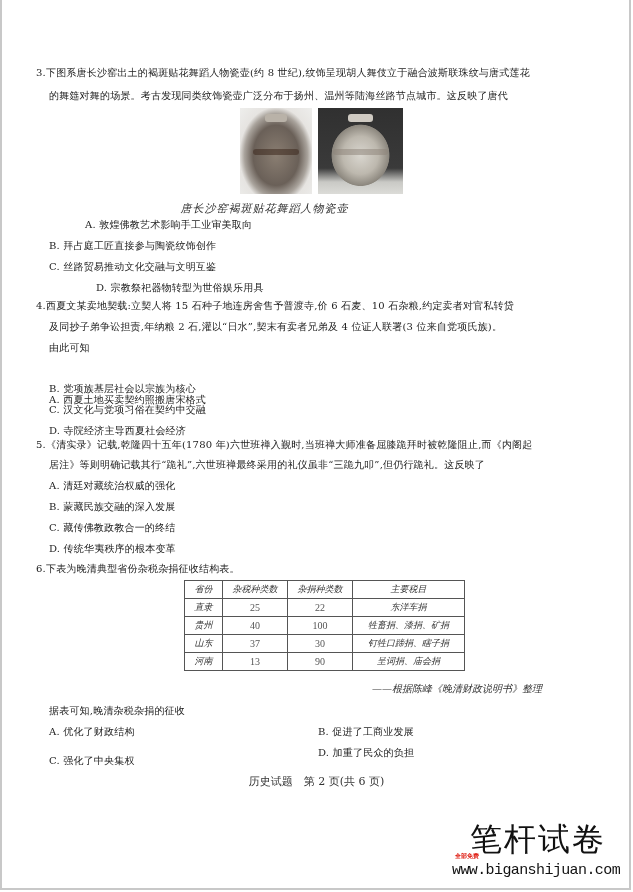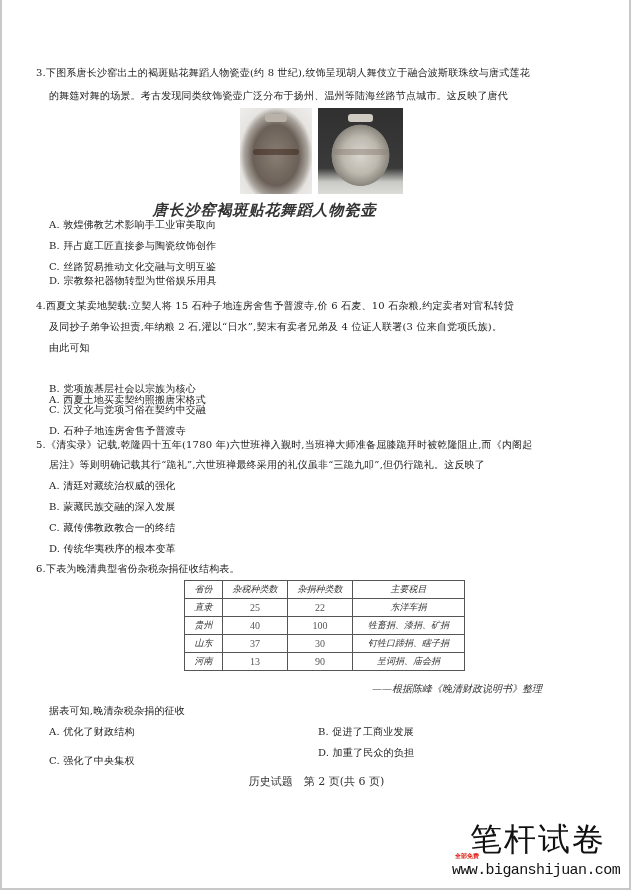--- a/index.html
+++ b/index.html
@@ -31,21 +31,21 @@
     left: 78px; width: 85px;
     background:
       radial-gradient(ellipse 42% 44% at 50% 55%, #d9d6cf 0%, #bdb8ae 50%, #8c877e 80%, rgba(0,0,0,0) 82%),
       linear-gradient(#303030, #3a3a3a 70%, #c9c9c5 86%, #dcdcd8 100%);
   }
   .vase-band { position: absolute; left: 18%; right: 18%; top: 48%; height: 6px; background: rgba(60,40,30,0.55); border-radius: 3px; }
   .vase-neck { position: absolute; left: 35%; width: 30%; top: 6px; height: 8px; background: #b9b2a8; border-radius: 3px; }
   .vase-neck.dark { background: #cfcac2; }
   .caption {
     position: absolute; left: 0; width: 529px; top: 201px; text-align: center;
-    font-size: 15px; font-style: italic; color: #333; letter-spacing: 1px; font-weight: bold;
+    font-size: 11px; font-style: italic; color: #333; letter-spacing: 1px;
   }
   table.tax {
     position: absolute; left: 184px; top: 580px; border-collapse: collapse;
     font-size: 9px; color: #333;
   }
   table.tax td, table.tax th {
     border: 1px solid #555; height: 17px; padding: 0; text-align: center; font-weight: normal;
   }
   table.tax th { font-style: italic; }
   .c1 { width: 37px; } .c2 { width: 64px; } .c3 { width: 64px; } .c4 { width: 111px; }
@@ -81,35 +81,35 @@
     <div class="vase-neck"></div>
     <div class="vase-band"></div>
   </div>
   <div class="photo photo-right">
     <div class="vase-neck dark"></div>
     <div class="vase-band" style="background:rgba(140,130,120,0.5);"></div>
   </div>
 </div>
 <div class="caption">唐长沙窑褐斑贴花舞蹈人物瓷壶</div>
 
-<div class="line opt" style="top:218px;">A. 敦煌佛教艺术影响手工业审美取向</div>
+<div class="line opt" style="top:218px;margin-left:36px;">A. 敦煌佛教艺术影响手工业审美取向</div>
 <div class="line opt" style="top:239px;">B. 拜占庭工匠直接参与陶瓷纹饰创作</div>
 <div class="line opt" style="top:260px;">C. 丝路贸易推动文化交融与文明互鉴</div>
-<div class="line opt" style="top:274px;">D. 宗教祭祀器物转型为世俗娱乐用具</div>
+<div class="line opt" style="top:281px;margin-left:47px;">D. 宗教祭祀器物转型为世俗娱乐用具</div>
 
 <div class="line q" style="top:299px;">
   <span>4.</span><span>西夏文某卖地契载:立契人将 15 石种子地连房舍售予普渡寺,价 6 石麦、10 石杂粮,约定卖者对官私转贷</span>
 </div>
 <div class="line qc" style="top:320px;">及同抄子弟争讼担责,年纳粮 2 石,灌以“日水”,契末有卖者兄弟及 4 位证人联署(3 位来自党项氏族)。</div>
 <div class="line qc" style="top:341px;">由此可知</div>
 
 <div class="line opt" style="top:361px;margin-top:32px;">A. 西夏土地买卖契约照搬唐宋格式</div>
 <div class="line opt" style="top:382px;">B. 党项族基层社会以宗族为核心</div>
 <div class="line opt" style="top:403px;">C. 汉文化与党项习俗在契约中交融</div>
-<div class="line opt" style="top:424px;">D. 石种子地连房舍售予普渡寺</div>
+<div class="line opt" style="top:424px;">D. 寺院经济主导西夏社会经济</div>
 
 <div class="line q" style="top:438px;">
   <span>5.</span><span>《清实录》记载,乾隆四十五年(1780 年)六世班禅入觐时,当班禅大师准备屈膝跪拜时被乾隆阻止,而《内阁起</span>
 </div>
 <div class="line qc" style="top:458px;">居注》等则明确记载其行“跪礼”,六世班禅最终采用的礼仪虽非“三跪九叩”,但仍行跪礼。这反映了</div>
 
 <div class="line opt" style="top:479px;">A. 清廷对藏统治权威的强化</div>
 <div class="line opt" style="top:500px;">B. 蒙藏民族交融的深入发展</div>
 <div class="line opt" style="top:521px;">C. 藏传佛教政教合一的终结</div>
 <div class="line opt" style="top:542px;">D. 传统华夷秩序的根本变革</div>

